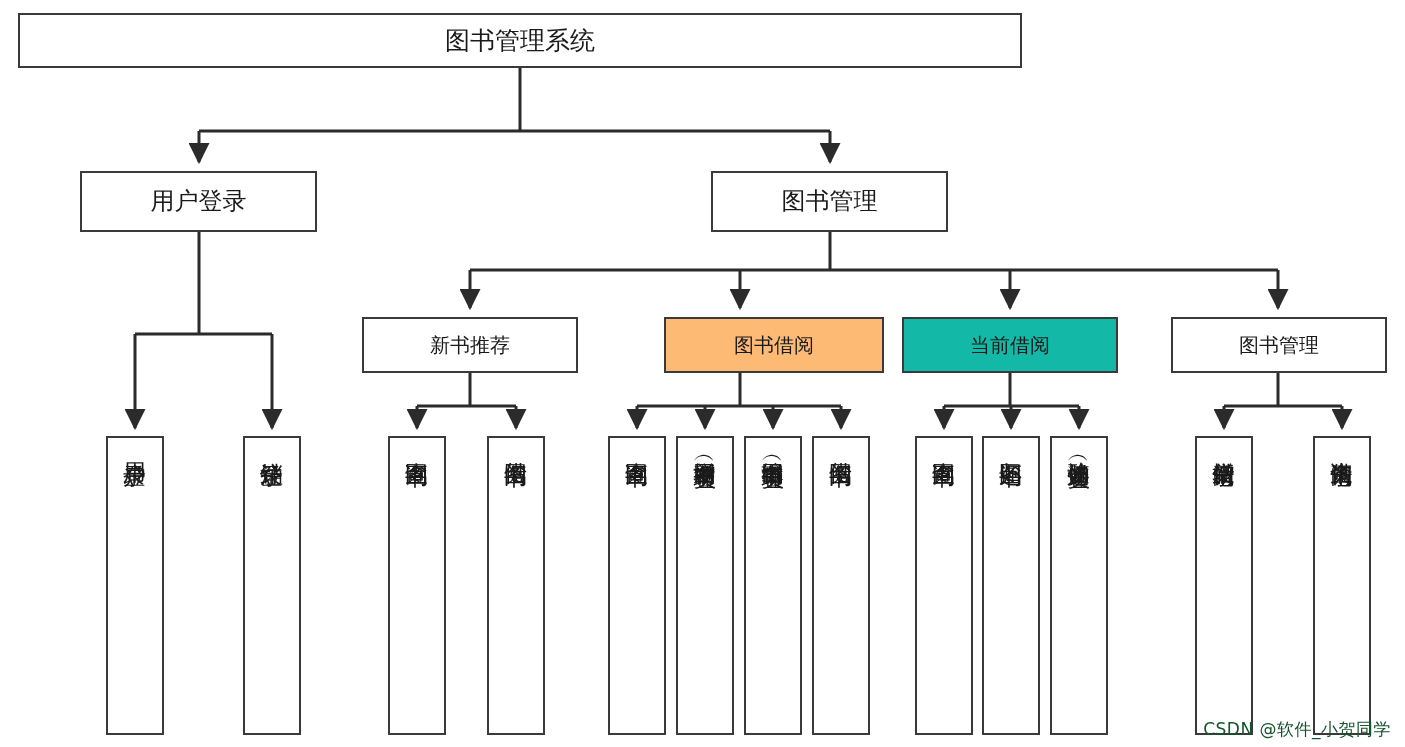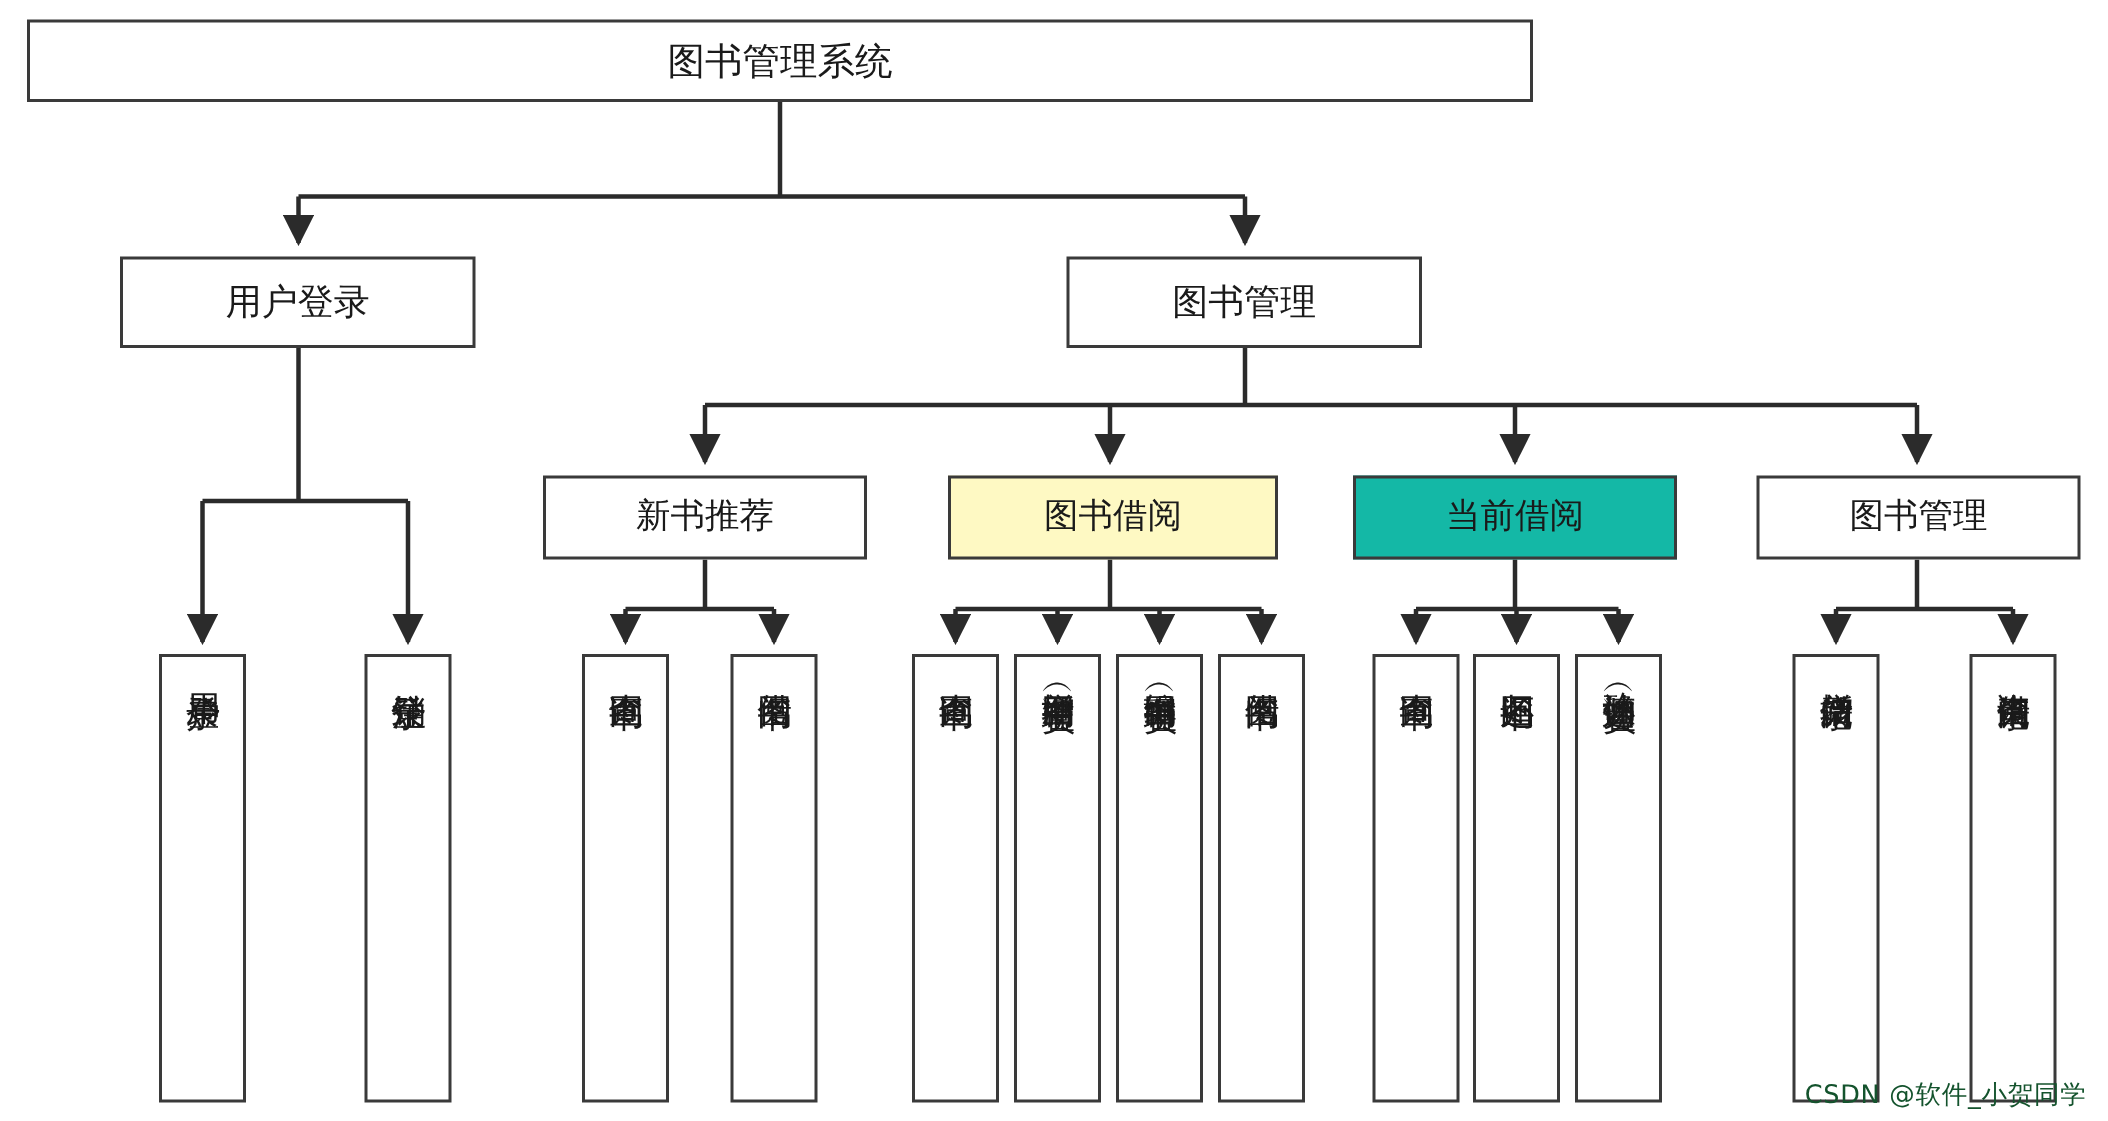--- a/index.html
+++ b/index.html
@@ -41,21 +41,21 @@
     line-height: 1.12;
     white-space: nowrap;
   }
   .node-root .label {
     font-size: 25px;
   }
   .node-l2 .label {
     font-size: 24px;
   }
   .node-l3 .label {
-    font-size: 23px;
+    font-size: 20px;
   }
   
   .node-leaf {
     align-items: flex-start;
     justify-content: center;
     padding-top: 6px;
   }
   .node-leaf .label {
     writing-mode: vertical-rl;
     text-orientation: upright;
@@ -140,21 +140,21 @@
   <div class="node node-l2" style="left: 80px; top: 171px; width: 237px; height: 61px; border-color: rgb(58, 58, 58); background: rgb(255, 255, 255);">
     <span class="label">用户登录</span>
   </div>
   <div class="node node-l2" style="left: 711px; top: 171px; width: 237px; height: 61px; border-color: rgb(58, 58, 58); background: rgb(255, 255, 255);">
     <span class="label">图书管理</span>
   </div>
 
   <div class="node node-l3" style="left: 362px; top: 317px; width: 216px; height: 56px; border-color: rgb(58, 58, 58); background: rgb(255, 255, 255);">
     <span class="label">新书推荐</span>
   </div>
-  <div class="node node-l3" style="left: 632px; top: 317px; width: 220px; height: 56px; border-color: rgb(58, 58, 58); background: #fef9c3;">
+  <div class="node node-l3" style="left: 664px; top: 317px; width: 220px; height: 56px; border-color: rgb(58, 58, 58); background: #fdba74;">
     <span class="label">图书借阅</span>
   </div>
   <div class="node node-l3" style="left: 902px; top: 317px; width: 216px; height: 56px; border-color: rgb(58, 58, 58); background: #14b8a6;">
     <span class="label">当前借阅</span>
   </div>
   <div class="node node-l3" style="left: 1171px; top: 317px; width: 216px; height: 56px; border-color: rgb(58, 58, 58); background: rgb(255, 255, 255);">
     <span class="label">图书管理</span>
   </div>
 
   <div class="node node-leaf" style="left: 106px; top: 436px; width: 58px; height: 299px; border-color: rgb(58, 58, 58); background: rgb(255, 255, 255);">

